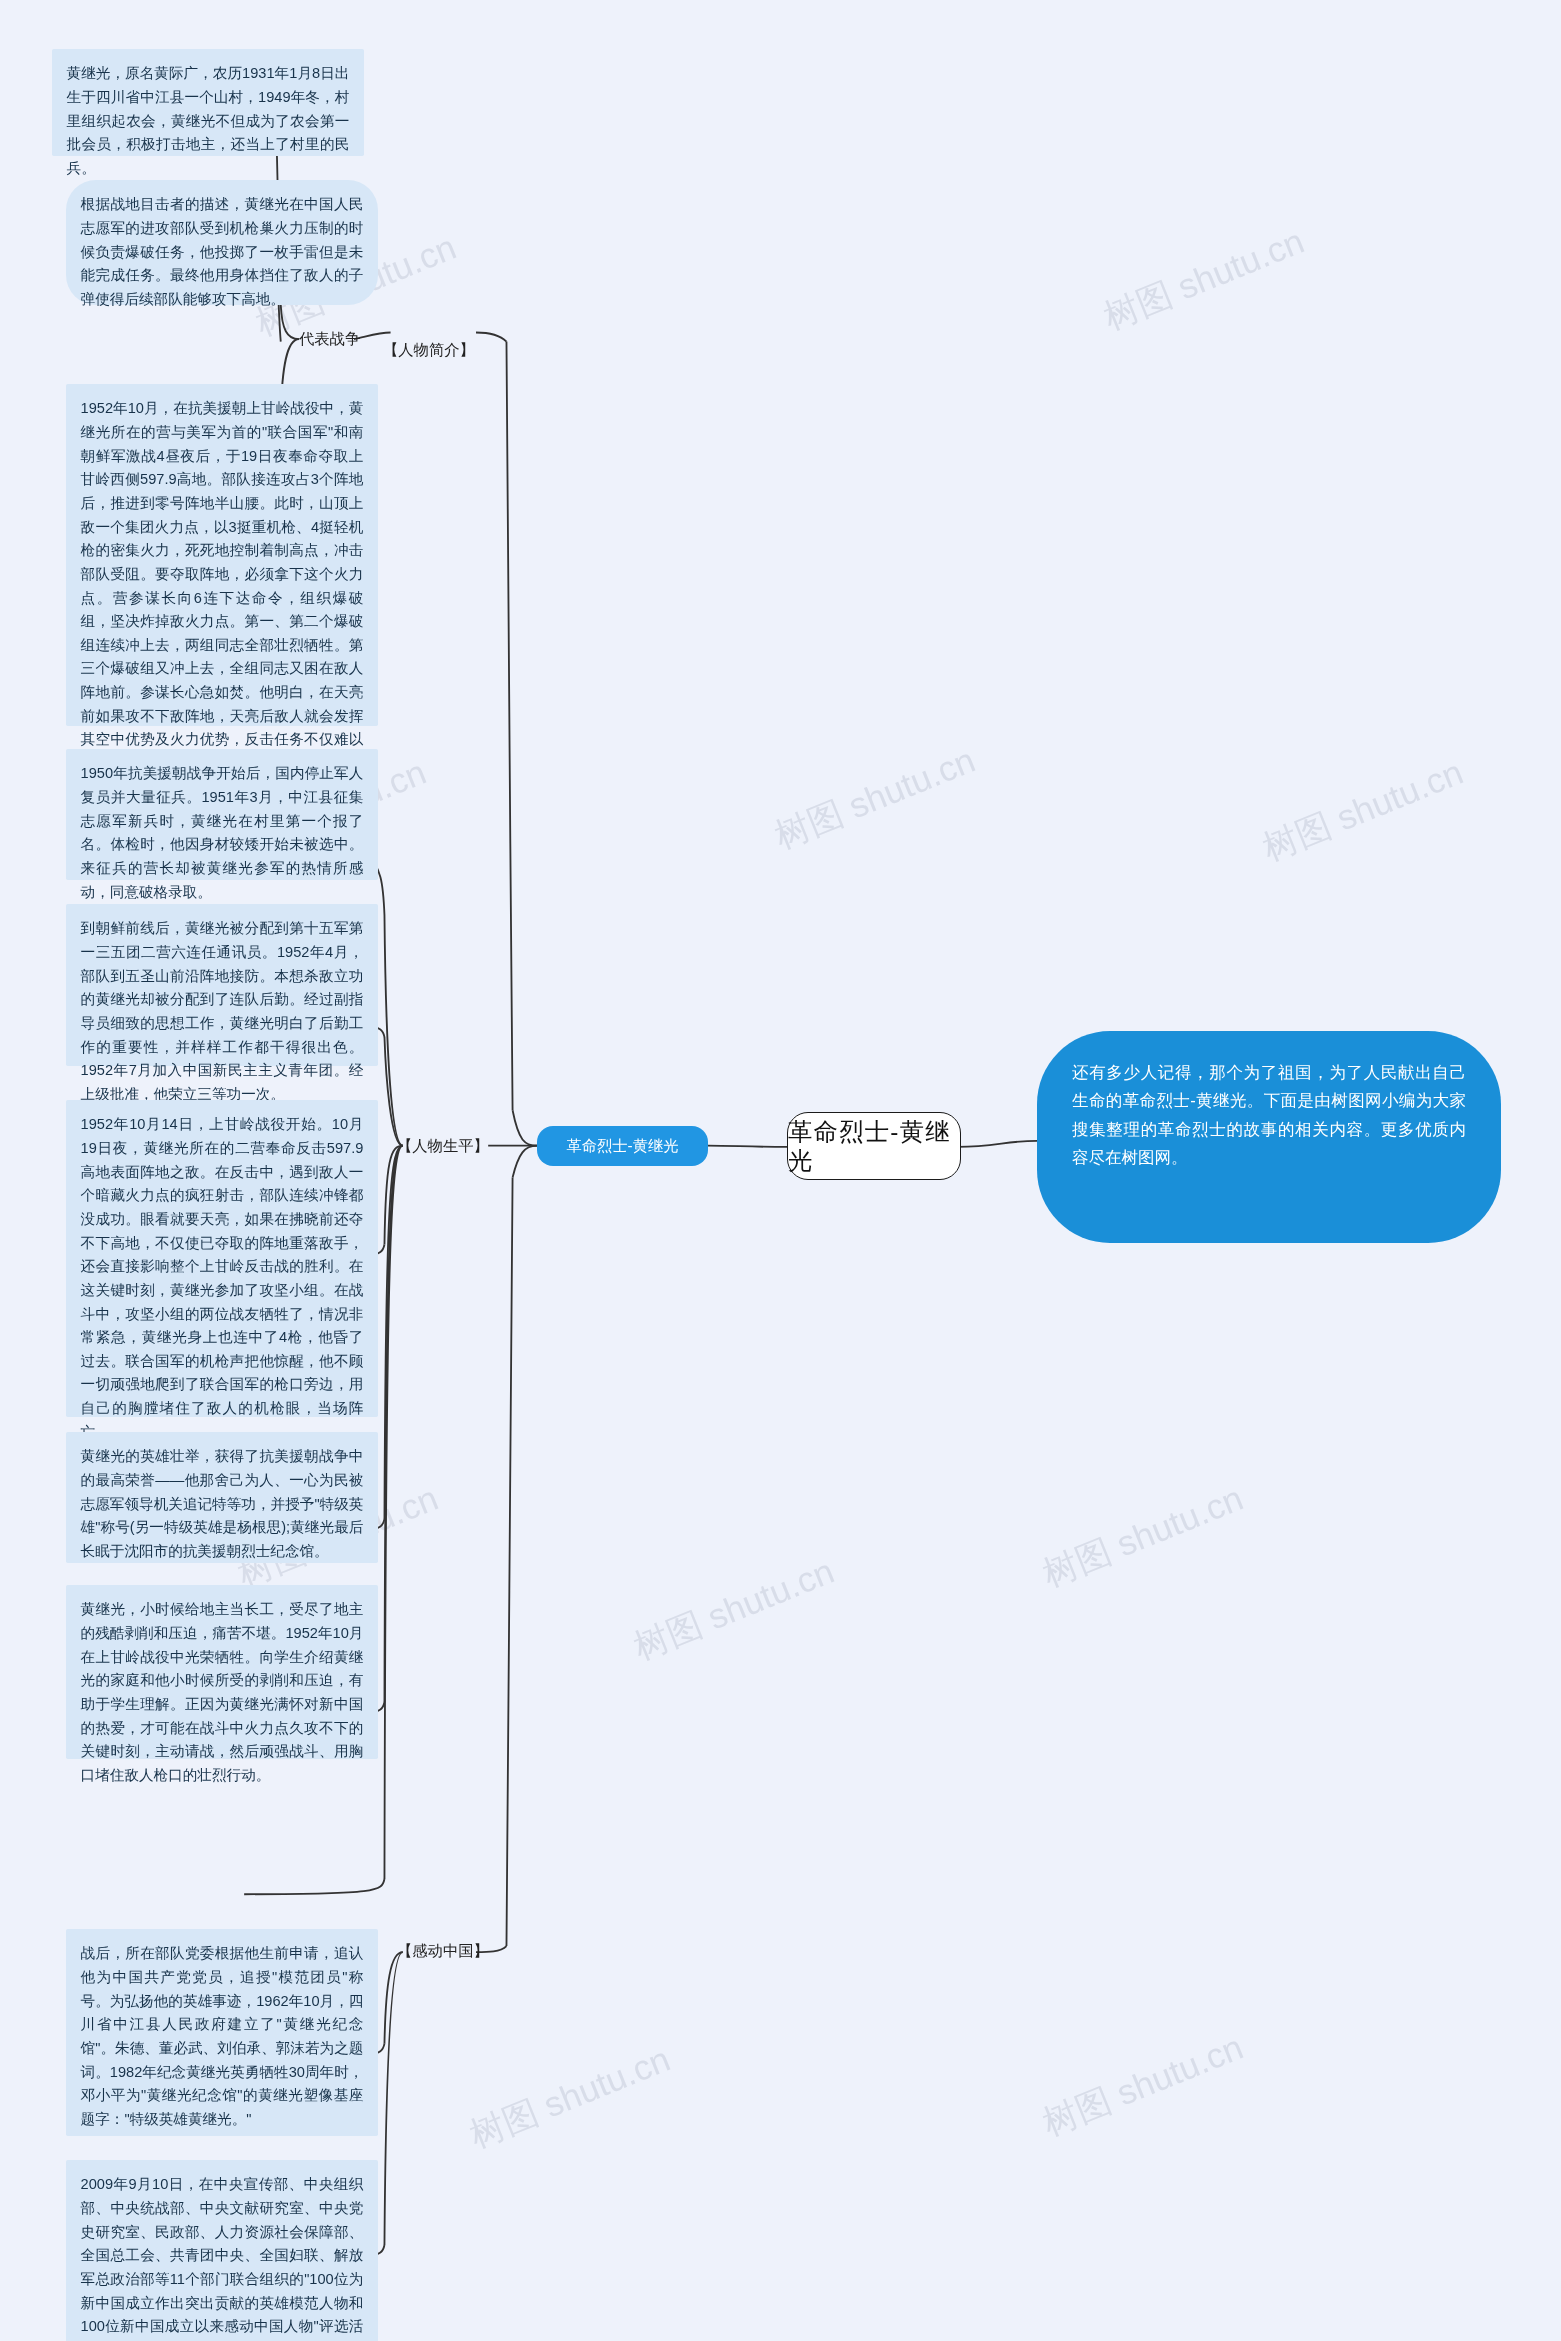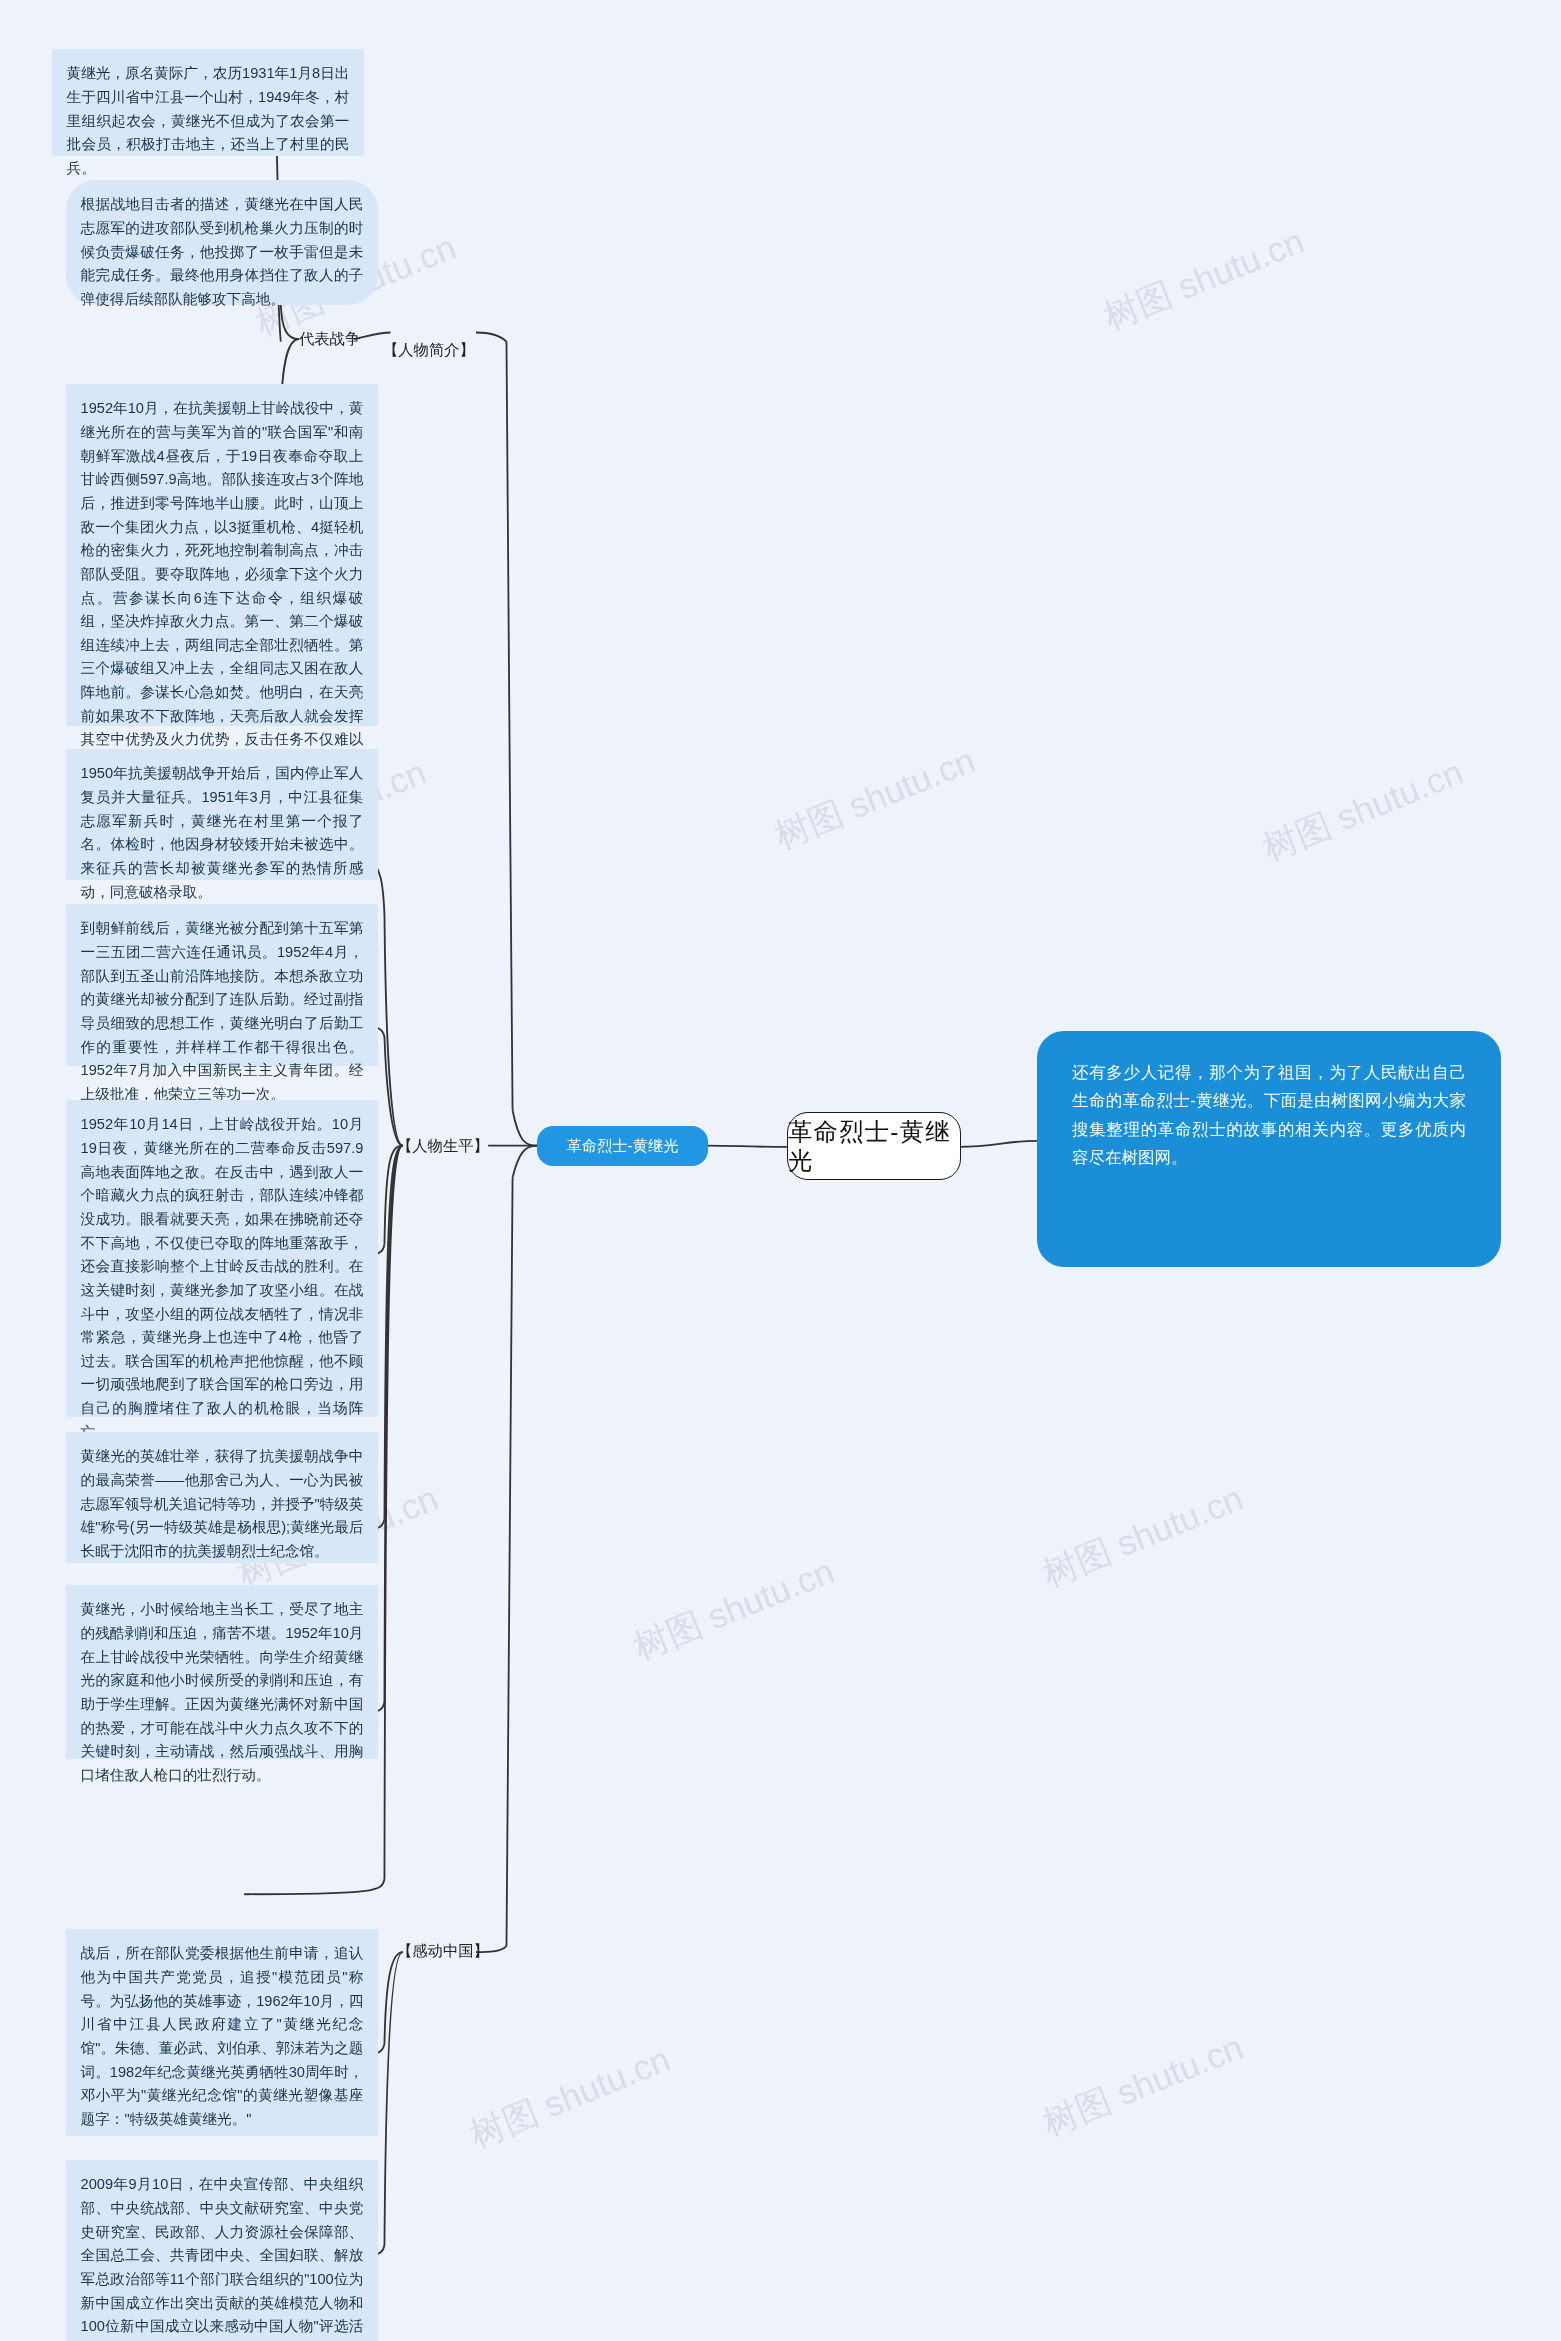--- a/index.html
+++ b/index.html
@@ -167,21 +167,21 @@
   </svg>
 
   <div class="root-node" style="left:787px; top:1112px; width:174px; height:68px;">
     <span>革命烈士-黄继光</span>
   </div>
 
   <div class="blue-pill" style="left:537px; top:1126px; width:171px; height:40px;">
     <span>革命烈士-黄继光</span>
   </div>
 
-  <div class="intro-bubble" style="left:1037px; top:1031px; width:464px; height:236px;border-radius:27px;">
+  <div class="intro-bubble" style="left:1037px; top:1031px; width:464px; height:212px;">
     <span>还有多少人记得，那个为了祖国，为了人民献出自己生命的革命烈士-黄继光。下面是由树图网小编为大家搜集整理的革命烈士的故事的相关内容。更多优质内容尽在树图网。</span>
   </div>
 
   <div class="branch-label" style="left:383px; top:340px;">
     <span>【人物简介】</span>
   </div>
   <div class="branch-label" style="left:397px; top:1136px;">
     <span>【人物生平】</span>
   </div>
   <div class="branch-label" style="left:397px; top:1941px;">

